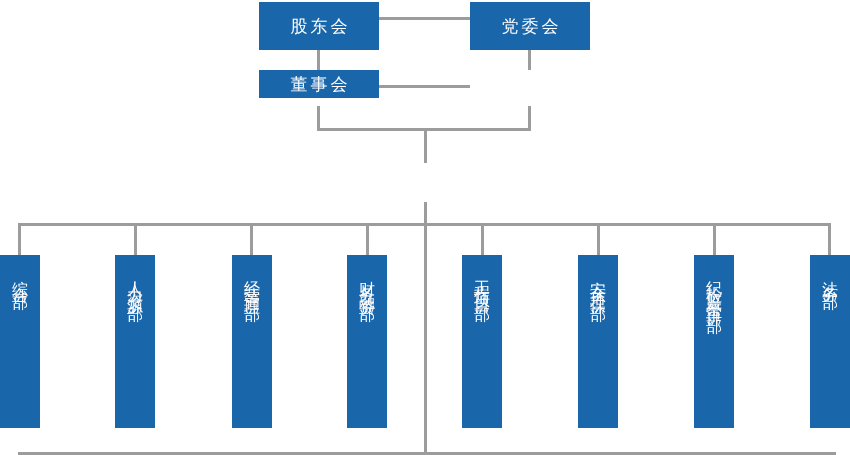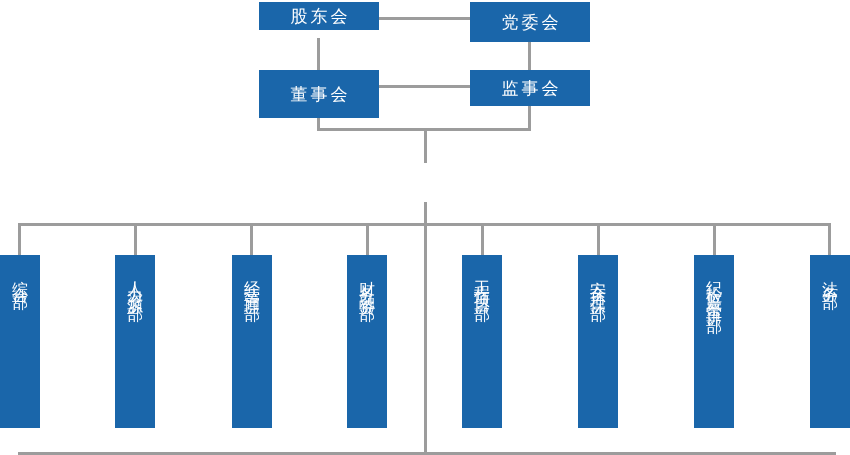--- a/index.html
+++ b/index.html
@@ -61,31 +61,28 @@
   <div class="line" style="left:18px;top:226px;width:3px;height:29px"></div>
   <div class="line" style="left:134px;top:226px;width:3px;height:29px"></div>
   <div class="line" style="left:250px;top:226px;width:3px;height:29px"></div>
   <div class="line" style="left:366px;top:226px;width:3px;height:29px"></div>
   <div class="line" style="left:481px;top:226px;width:3px;height:29px"></div>
   <div class="line" style="left:597px;top:226px;width:3px;height:29px"></div>
   <div class="line" style="left:713px;top:226px;width:3px;height:29px"></div>
   <div class="line" style="left:828px;top:226px;width:3px;height:29px"></div>
   <div class="line" style="left:18px;top:452px;width:818px;height:3px"></div>
 
-  <div class="node hnode" style="left:259px;top:2px;width:120px;height:28px">
+  <div class="node hnode" style="left:259px;top:2px;width:120px;height:48px">
     <span>股东会</span>
   </div>
-  <div class="node hnode" style="left:470px;top:2px;width:120px;height:40px">
+  <div class="node hnode" style="left:470px;top:2px;width:120px;height:48px">
     <span>党委会</span>
   </div>
-  <div class="node hnode" style="left:259px;top:70px;width:120px;height:48px">
+  <div class="node hnode" style="left:259px;top:70px;width:120px;height:28px">
     <span>董事会</span>
-  </div>
-  <div class="node hnode" style="left:470px;top:70px;width:120px;height:36px">
-    <span>监事会</span>
   </div>
 
   <div class="node vnode" style="left:0px;top:255px;width:40px;height:173px">
     <span class="vlabel">综合部</span>
   </div>
   <div class="node vnode" style="left:115px;top:255px;width:40px;height:173px">
     <span class="vlabel">人力资源部</span>
   </div>
   <div class="node vnode" style="left:232px;top:255px;width:40px;height:173px">
     <span class="vlabel">经营管理部</span>

